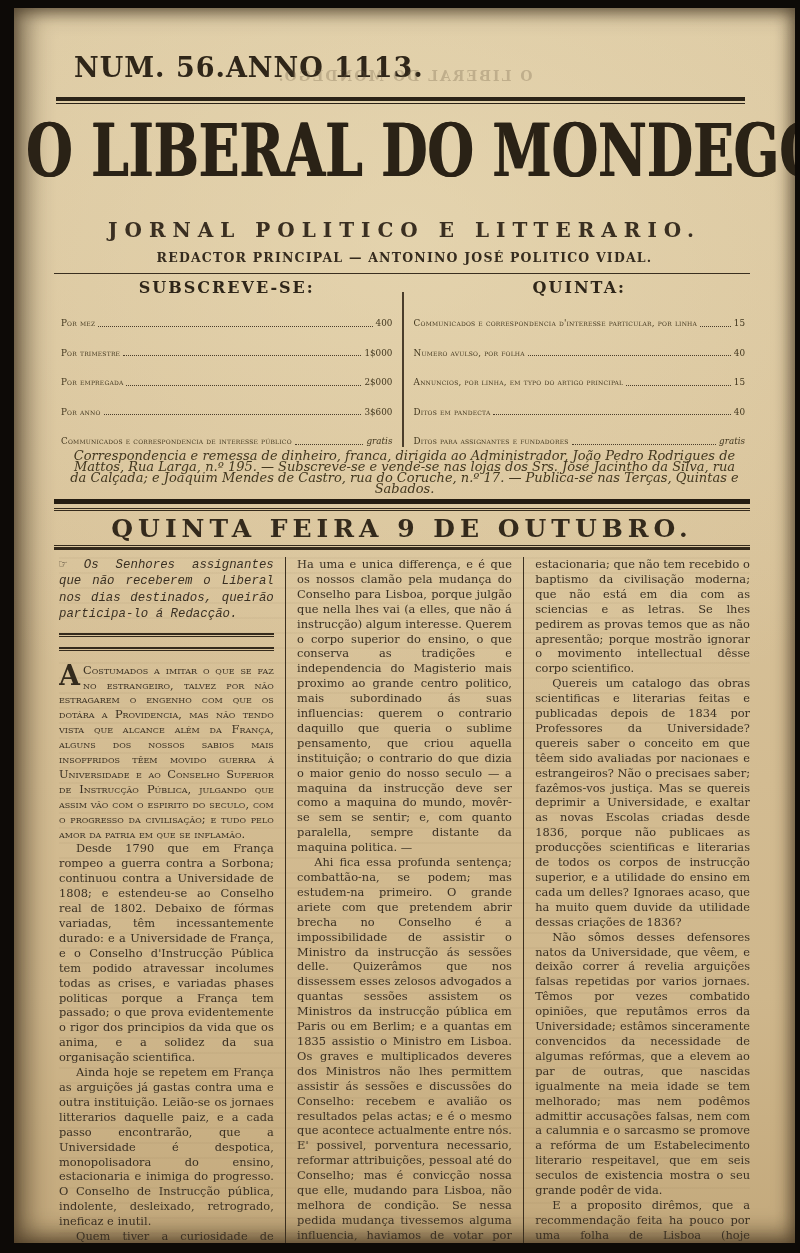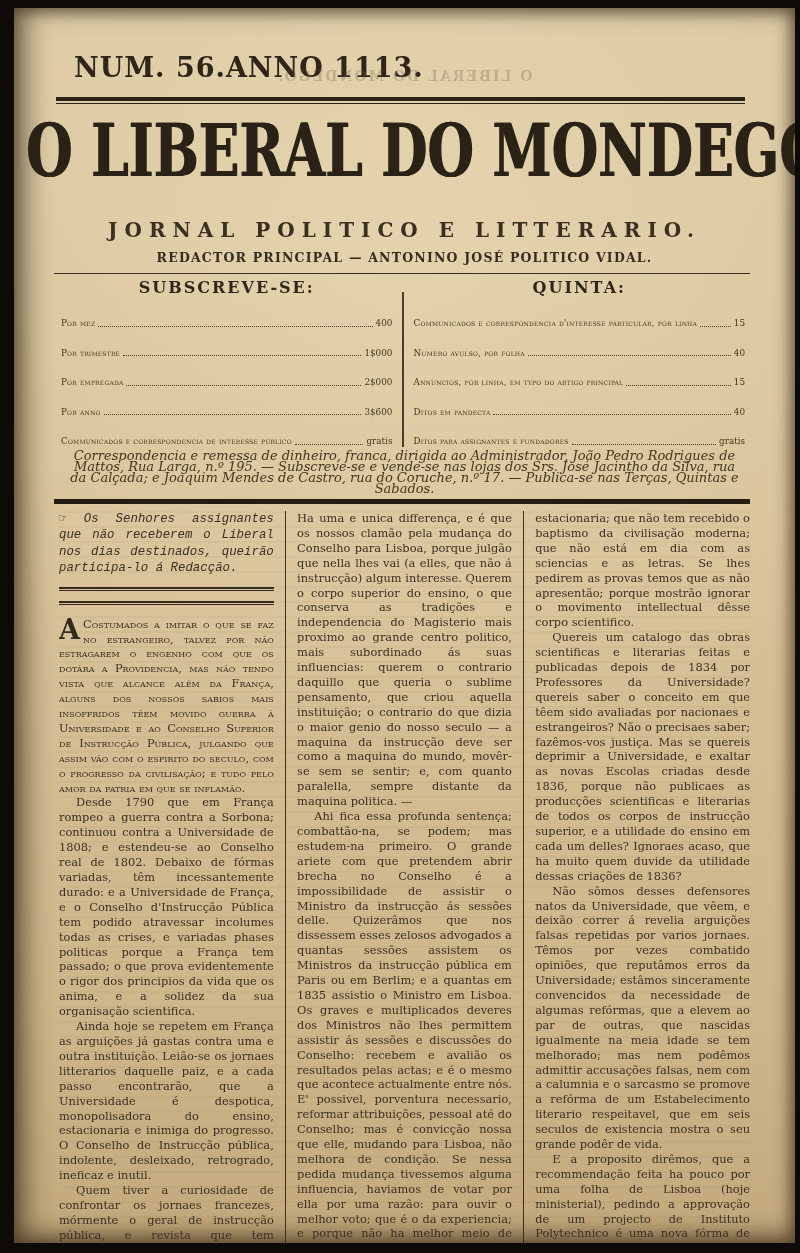--- a/index.html
+++ b/index.html
@@ -56,21 +56,21 @@
   .subs-col.right { padding-left:10px; }
   .subs-divider { width:1.2px; background:#4a3d2b; margin-top:14px; }
   .subs-title {
     text-align:center; font-weight:bold; font-size:16px; letter-spacing:2px;
     color:#2f2619; margin-bottom:2px;
   }
   .subs-row { display:flex; align-items:flex-end; font-size:8.8px; line-height:10.6px; color:#42371f; }
   .subs-row .lbl { font-variant:small-caps; white-space:nowrap; letter-spacing:0.2px; }
   .subs-row .dots { flex:1; border-bottom:1.6px dotted #4a3d2b; margin:0 3px 2px 3px; min-width:8px; }
   .subs-row .val { white-space:nowrap;margin-top:19px; }
-  .subs-row .val.italic { }
+  .subs-row .val.italic { font-style:italic; }
   .fine-print {
     margin:3px 55px 0 55px; font-size:13px; line-height:11px;
     text-align:center; color:#42371f; font-style:italic;
   }
   .rule-heavy { margin:5px 45px 0 40px; height:5px; background:#241c11; }
   .date-band { margin:4px 45px 0 40px; }
   .rp-top { height:3px; border-top:1.2px solid #342a1c; border-bottom:1.2px solid #342a1c; }
   .date-text {
     text-align:center; font-size:25px; letter-spacing:5px; font-weight:bold;
     color:#342a1c; padding:3px 0 2px 0;
@@ -180,20 +180,25 @@
           <span class="dots"></span>
           <span class="val italic">gratis</span>
       </div>
     </div>
   </div>
 
   <div class="fine-print">Correspondencia e remessa de dinheiro, franca, dirigida ao Administrador, João Pedro Rodrigues de Mattos, Rua Larga, n.º 195. — Subscreve-se e vende-se nas lojas dos Srs. José Jacintho da Silva, rua da Calçada; e Joaquim Mendes de Castro, rua do Coruche, n.º 17. — Publica-se nas Terças, Quintas e Sabados.</div>
 
   <div class="rule-heavy"></div>
 
+  <div class="date-band">
+    <div class="rp-top"></div>
+    <div class="date-text">QUINTA FEIRA 9 DE OUTUBRO.</div>
+    <div class="rp-bot"></div>
+  </div>
 
   <div class="columns">
 
     <div class="col">
       <p class="notice"><span class="hand">☞</span> <span>Os Senhores assignantes que não receberem o Liberal nos dias destinados, queirão participa-lo á Redacção.</span></p>
       <div class="sep"></div>
       <div class="sep"></div>
       <p class="body first"><span class="dropcap">A</span><span class="smallcaps-lead">Costumados a imitar o que se faz no estrangeiro, talvez por não estragarem o engenho com que os dotára a Providencia, mas não tendo vista que alcance além da França, alguns dos nossos sabios mais insoffridos têem movido guerra á Universidade e ao Conselho Superior de Instrucção Pública, julgando que assim vão com o espirito do seculo, com o progresso da civilisação; e tudo pelo amor da patria em que se inflamão.</span></p>
       <p class="body indent">Desde 1790 que em França rompeo a guerra contra a Sorbona; continuou contra a Universidade de 1808; e estendeu-se ao Conselho real de 1802. Debaixo de fórmas variadas, têm incessantemente durado: e a Universidade de França, e o Conselho d'Instrucção Pública tem podido atravessar incolumes todas as crises, e variadas phases politicas porque a França tem passado; o que prova evidentemente o rigor dos principios da vida que os anima, e a solidez da sua organisação scientifica.</p>
       <p class="body indent">Ainda hoje se repetem em França as arguições já gastas contra uma e outra instituição. Leião-se os jornaes litterarios daquelle paiz, e a cada passo encontrarão, que a Universidade é despotica, monopolisadora do ensino, estacionaria e inimiga do progresso. O Conselho de Instrucção pública, indolente, desleixado, retrogrado, ineficaz e inutil.</p>

